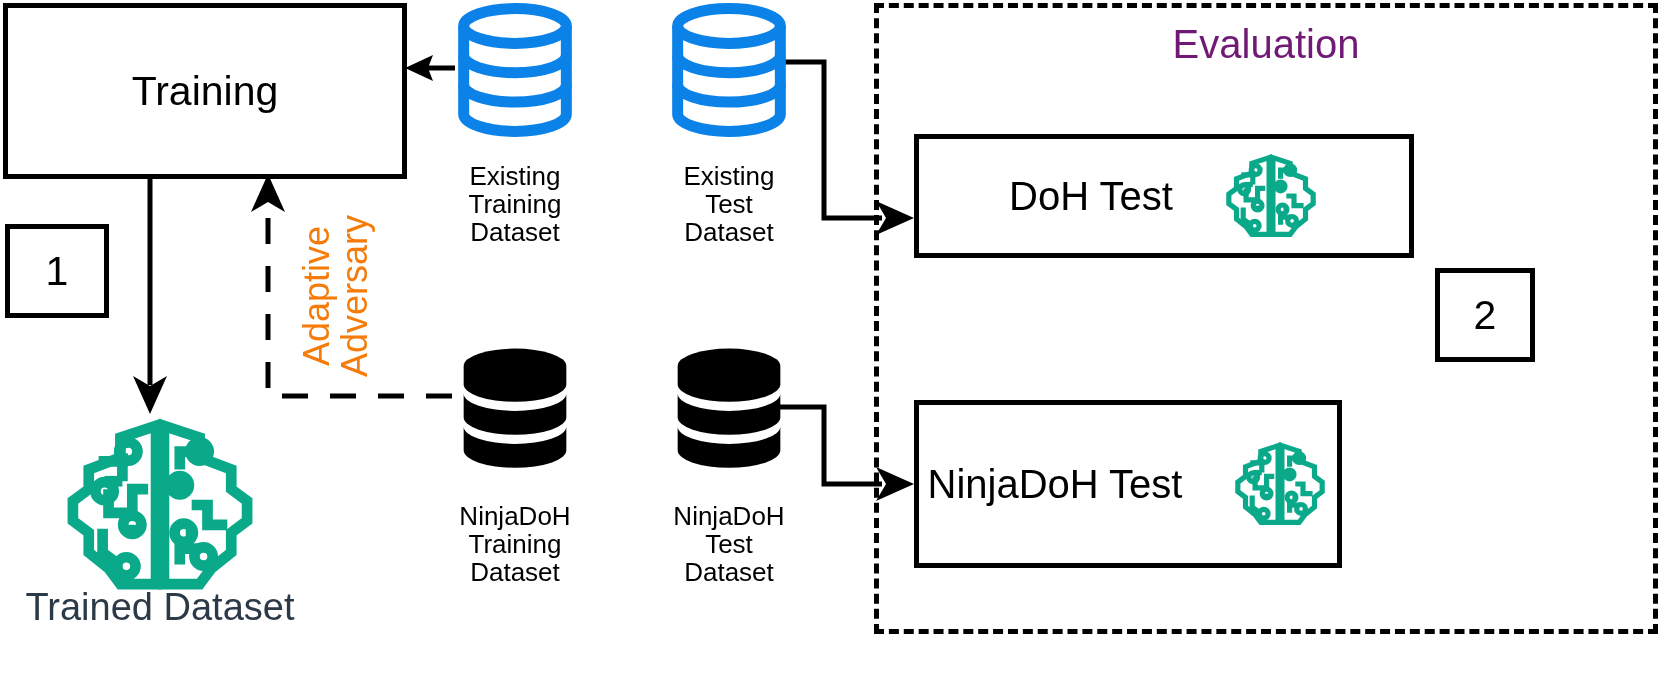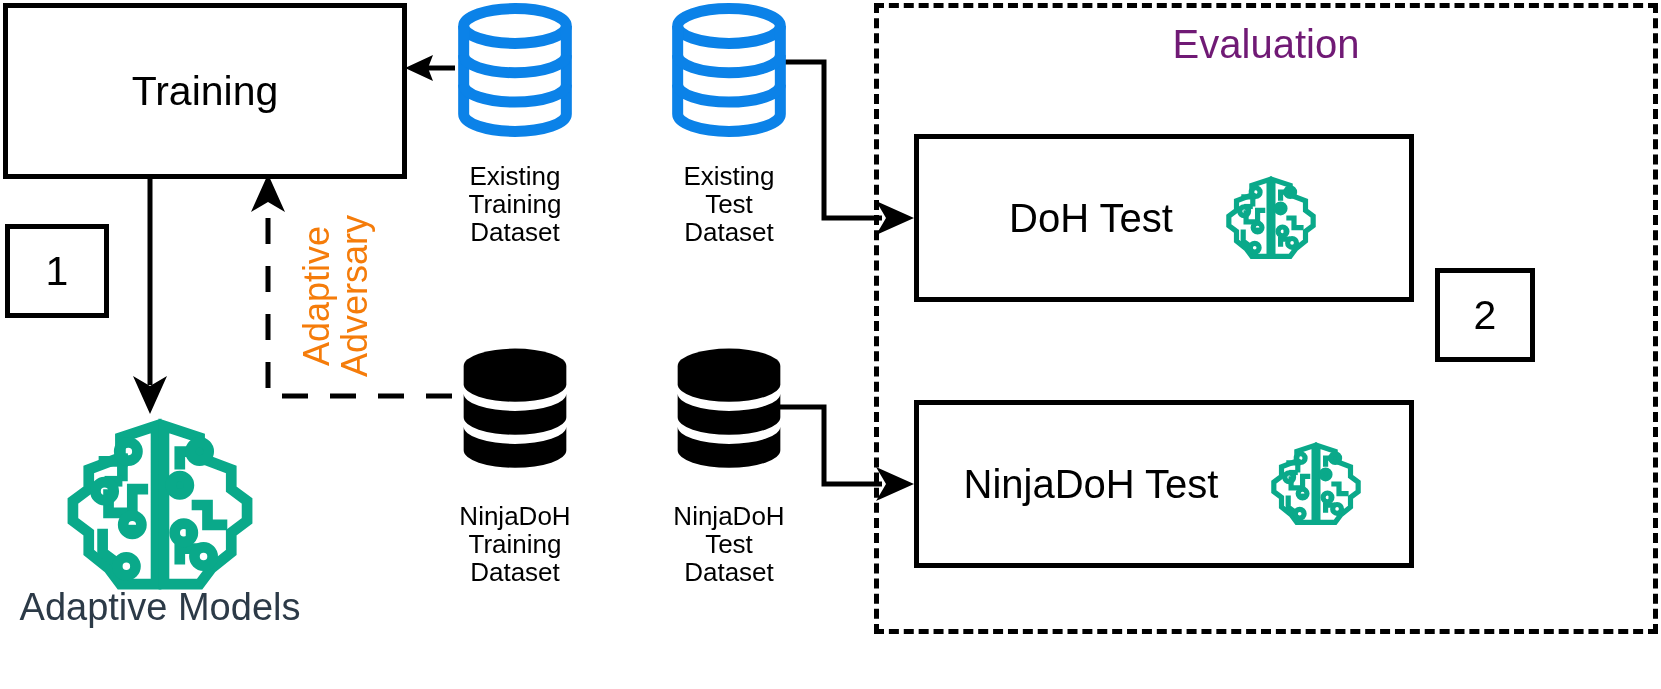--- a/index.html
+++ b/index.html
@@ -68,22 +68,22 @@
   .test-box {
     border: 5px solid #000000;
     background: #ffffff;
     box-sizing: border-box;
     display: flex;
     align-items: center;
     justify-content: center;
     gap: 50px;
     z-index: 6;
   }
-  .doh-test-box   { left: 914px; top: 134px; width: 500px; height: 168px; }
-  .ninja-test-box { left: 914px; top: 400px; width: 500px; height: 168px; }
+  .doh-test-box   { left: 914px; top: 134px; width: 500px; height: 124px; }
+  .ninja-test-box { left: 914px; top: 400px; width: 428px; height: 168px; }
   .test-label {
     font-size: 40px;
     color: #000;
   }
 
   
   .cyl-wrap { text-align: center; }
   .cyl-caption {
     font-size: 26px;
     line-height: 1.08;
@@ -190,21 +190,21 @@
       </g>
       <g fill="none" stroke="#0aa98a" stroke-width="5.4">
         <circle cx="70" cy="21" r="4.6"></circle>
         <circle cx="60" cy="38" r="4.6"></circle>
         <circle cx="62" cy="62" r="4.6"></circle>
         <circle cx="72" cy="74" r="4.6"></circle>
       </g>
     </svg>
   </div>
 
-  <div class="abs trained-caption">Adaptive Models</div>
+  <div class="abs trained-caption">Trained Dataset</div>
 
   <div class="abs cyl-wrap" style="left:420px; top:4px; width:190px;">
     <svg width="130" height="132" viewBox="0 0 70 72" style="margin:0 auto;">
       <g fill="none" stroke="#0b82e8" stroke-width="6">
         <ellipse cx="35" cy="12" rx="28" ry="9.5"></ellipse>
         <path d="M7,12 L7,60"></path>
         <path d="M63,12 L63,60"></path>
         <path d="M7,60 a28,9.5 0 0 0 56,0"></path>
         <path d="M7,28 a28,9.5 0 0 0 56,0"></path>
         <path d="M7,44 a28,9.5 0 0 0 56,0"></path>

